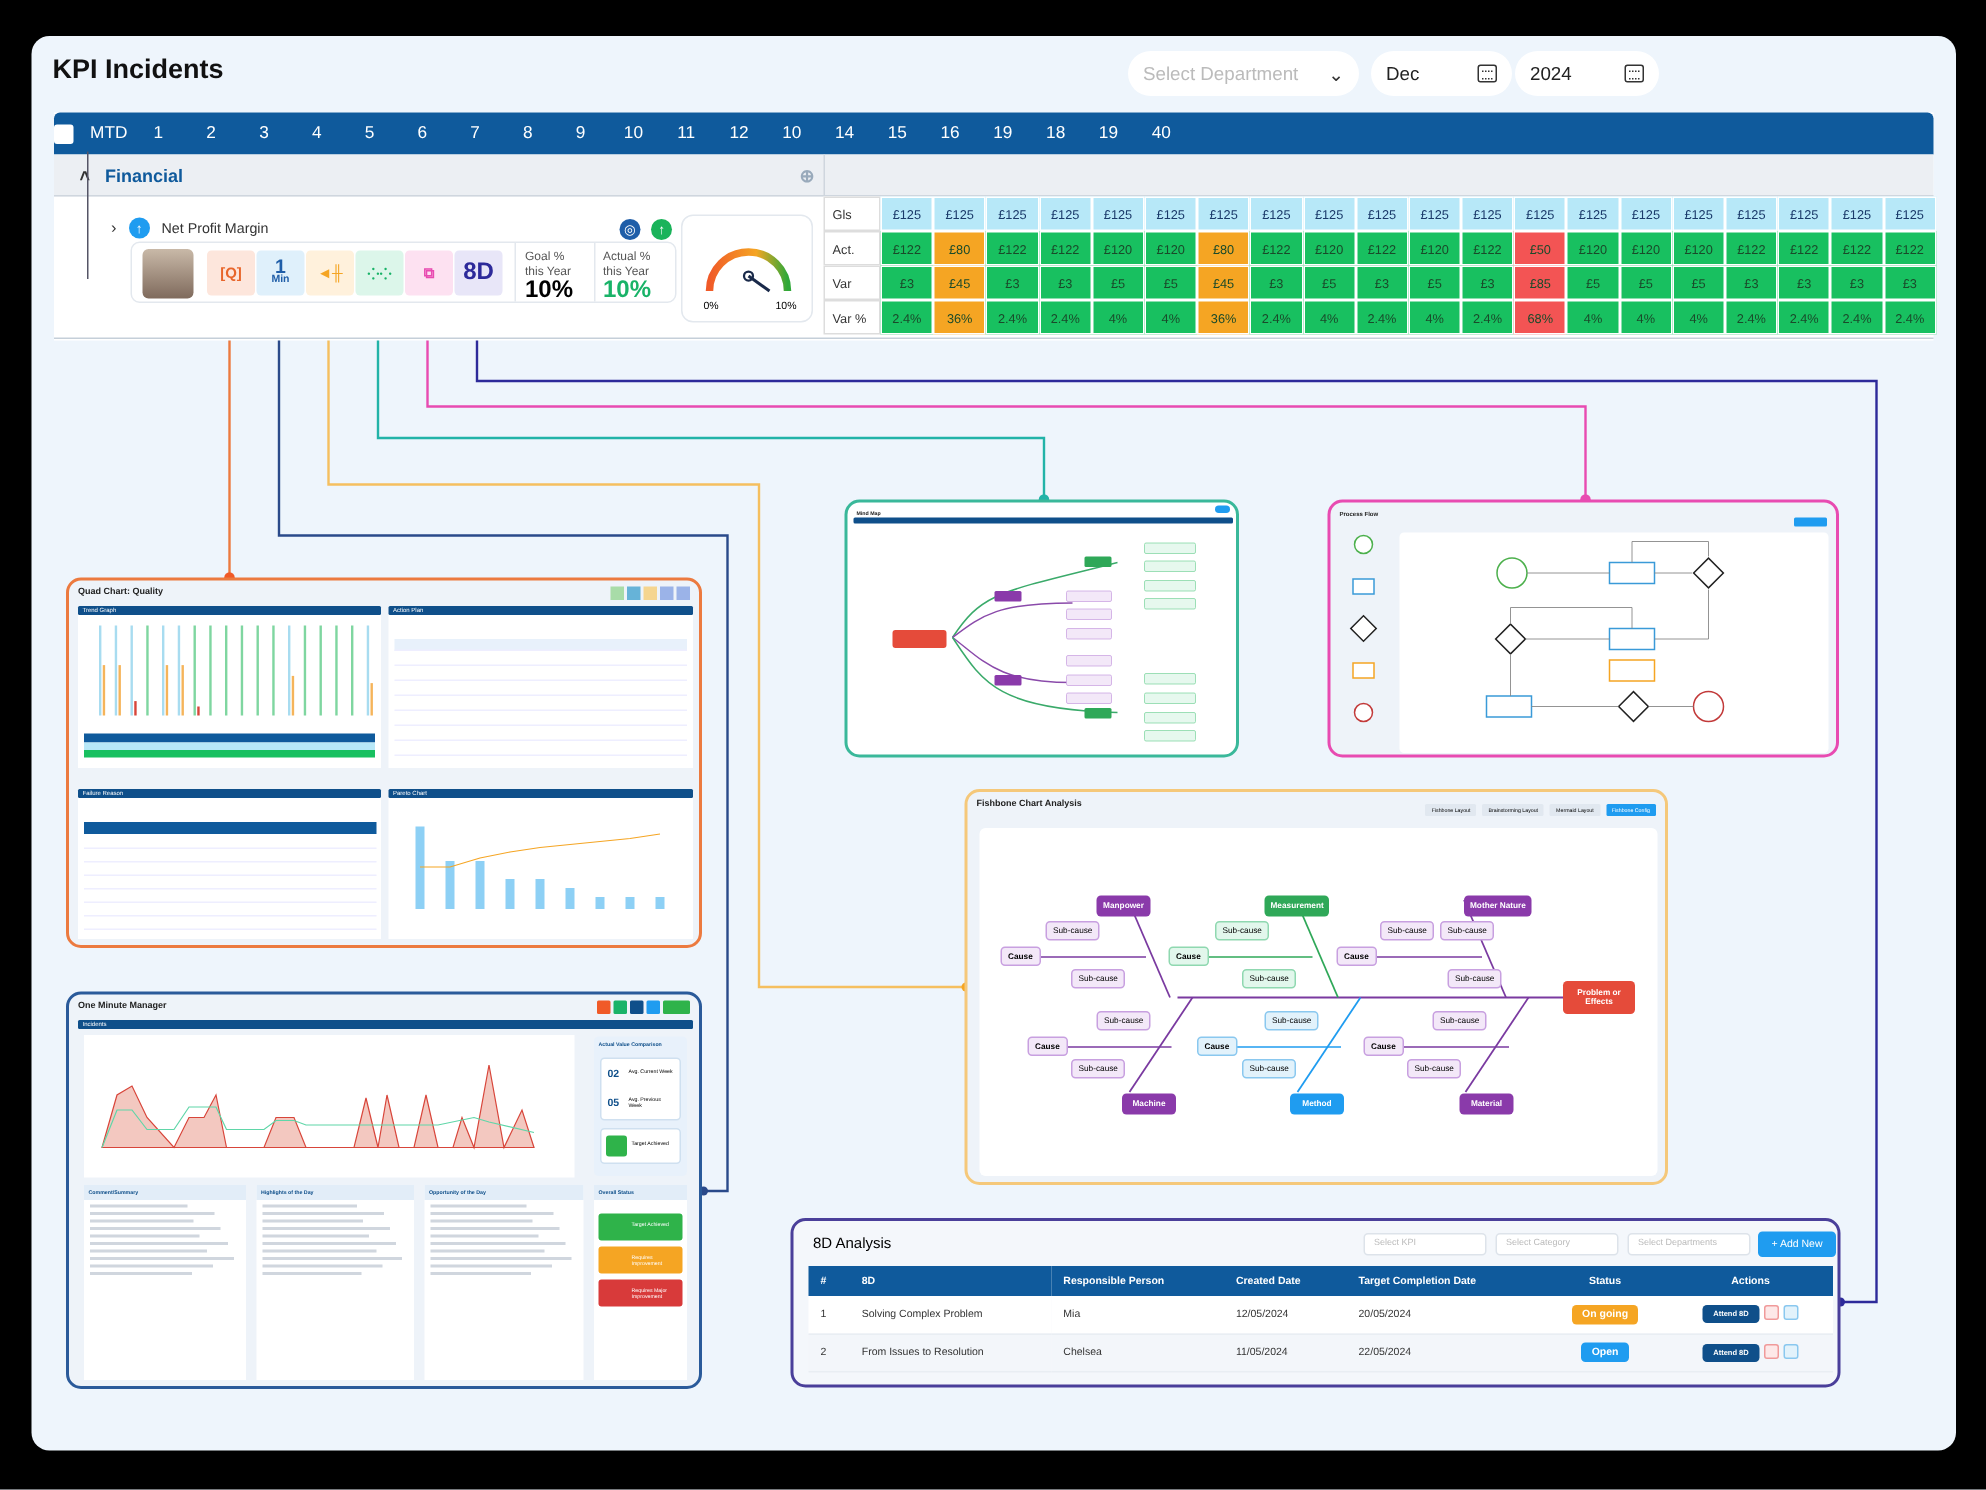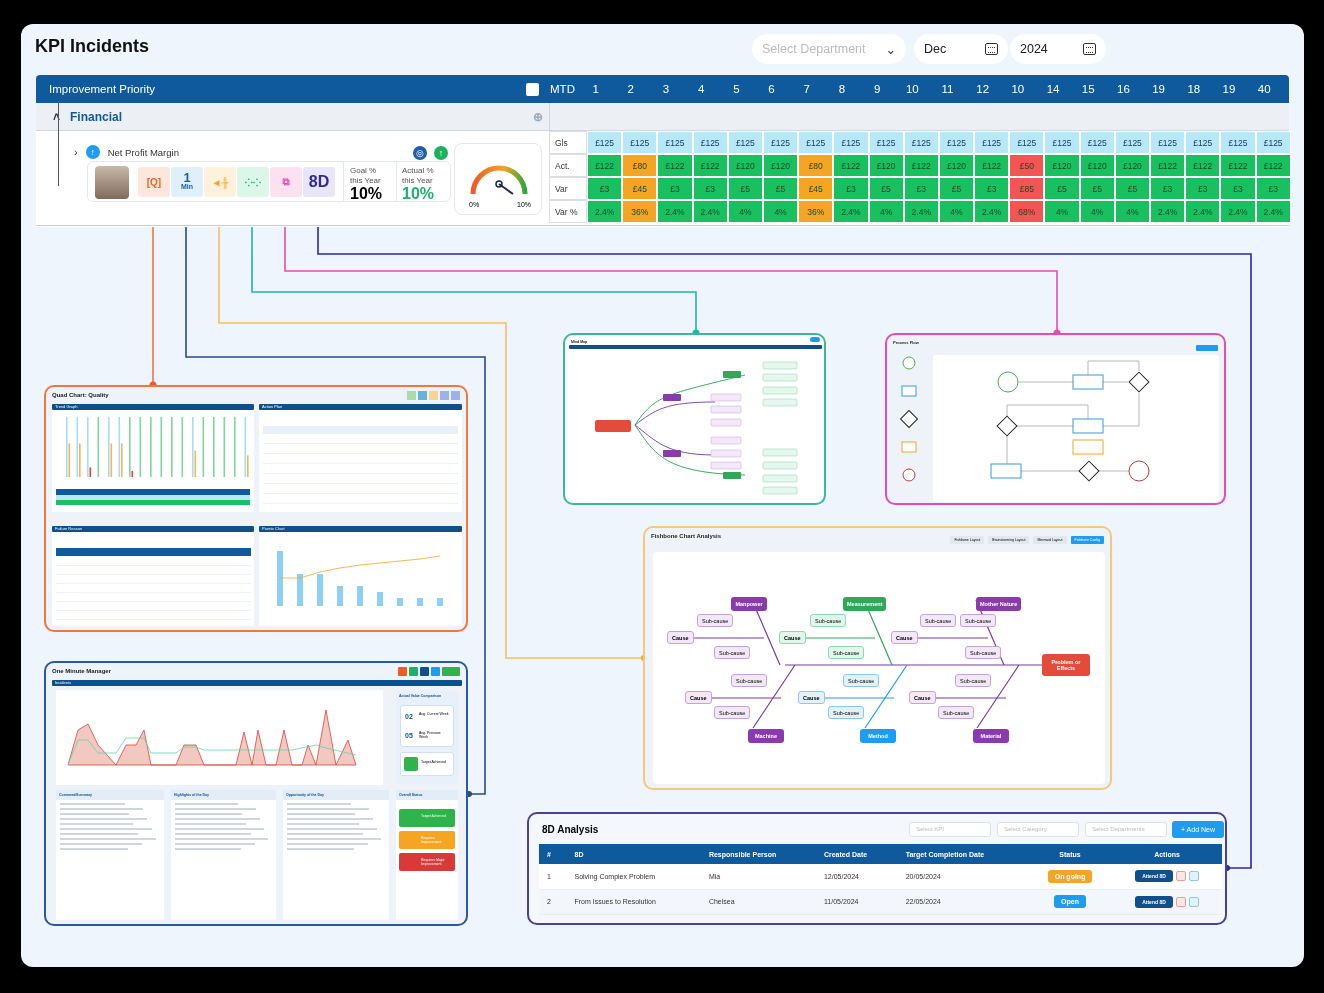--- a/index.html
+++ b/index.html
@@ -59,21 +59,20 @@
       <span>Dec</span>
       <span class="icon-cal"></span>
     </div>
   <div class="ctrl year">
       <span>2024</span>
       <span class="icon-cal"></span>
     </div>
 
   <div class="table-wrap">
     <div class="thead">
-      <div class="ip">Improvement Priority</div>
       <div class="tgl"></div>
       <div style="width:31px;text-align:center">MTD</div>
       <div id="days" style="display:flex">
           <div class="c">1</div>
           <div class="c">2</div>
           <div class="c">3</div>
           <div class="c">4</div>
           <div class="c">5</div>
           <div class="c">6</div>
           <div class="c">7</div>
@@ -512,21 +511,21 @@
         <div class="fb-box" style="left: 69px; top: 178px; height: 13px; background: rgb(243, 232, 248); border: 1px solid rgb(200, 160, 224);">Sub-cause</div>
         <div class="fb-box" style="left: 198px; top: 146px; height: 13px; background: rgb(226, 242, 251); border: 1px solid rgb(138, 200, 239);">Sub-cause</div>
         <div class="fb-box" style="left: 183px; top: 178px; height: 13px; background: rgb(226, 242, 251); border: 1px solid rgb(138, 200, 239);">Sub-cause</div>
         <div class="fb-box" style="left: 310px; top: 146px; height: 13px; background: rgb(243, 232, 248); border: 1px solid rgb(200, 160, 224);">Sub-cause</div>
         <div class="fb-box" style="left: 293px; top: 178px; height: 13px; background: rgb(243, 232, 248); border: 1px solid rgb(200, 160, 224);">Sub-cause</div>
         <div class="fb-box" style="left: 397px; top: 126px; width: 48px; height: 22px; background: rgb(229, 75, 58); color: rgb(255, 255, 255); font-weight: bold; text-align: center;">Problem or Effects</div>
       </div>
   </div>
 
   <div class="panel" style="left:506px;top:788px;width:700px;height:113px;border-color:#4a3f9a;background:#f4f7fb">
-    <div style="position:absolute;left:13px;top:10px;font-size:10px;font-weight:bold">8D Analysis</div>
+    <div style="position:absolute;left:13px;top:10px;font-size:10px;font-weight:normal">8D Analysis</div>
     <div class="sel" style="left:380px;width:82px">Select KPI</div>
     <div class="sel" style="left:468px;width:82px">Select Category</div>
     <div class="sel" style="left:556px;width:82px">Select Departments</div>
     <div style="position:absolute;left:643px;top:7px;width:52px;height:17px;background:#1f9cf0;color:#fff;border-radius:3px;font-size:7px;display:flex;align-items:center;justify-content:center">+ Add New</div>
     <table class="tbl8d">
       <thead>
           <tr id="thd">
             <th style="">#</th>
             <th style="">8D</th>
             <th style="">Responsible Person</th>

